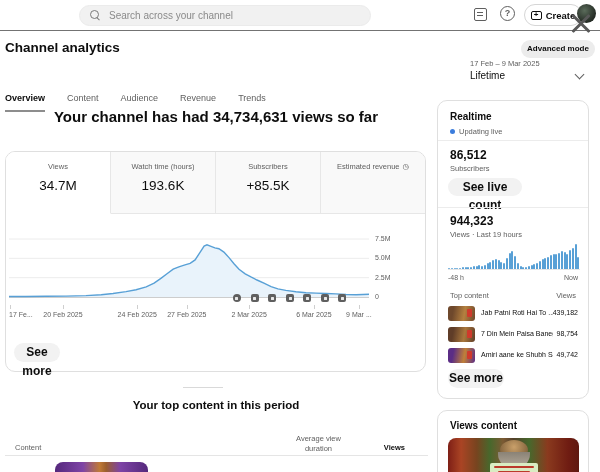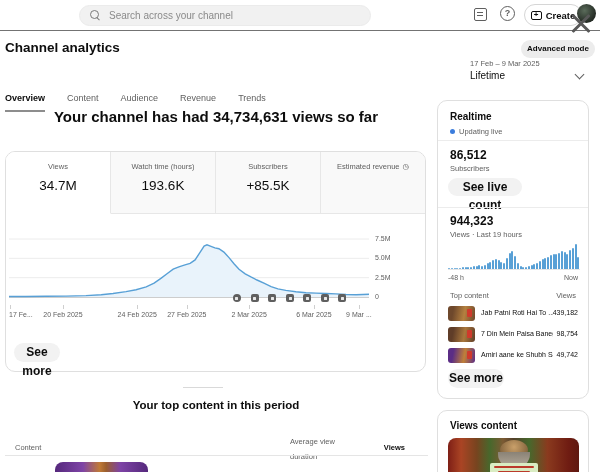--- a/index.html
+++ b/index.html
@@ -54,21 +54,21 @@
   .marker { position:absolute; top:142px; width:8px; height:8px; background:#5f5f5f; border-radius:2px; }
   .marker.round { border-radius:50%; }
   .marker-glyph { position:absolute; left:2.5px; top:2.5px; width:3px; height:3px; background:#e8e8e8; border-radius:0.5px; }
   .see-more { background:#f2f2f2; border-radius:10px; font-size:12px; font-weight:bold; color:#0d0d0d; text-align:center; }
   .card-see-more { position:absolute; left:8px; top:191px; width:46px; height:19px; line-height:19px; }
 
   
   .mid-divider { position:absolute; left:183px; top:387px; width:40px; height:1px; background:#d9d9d9; }
   .section-title { position:absolute; left:0; top:399px; width:432px; text-align:center; font-size:11.5px; font-weight:bold; }
   .col-content { position:absolute; left:15px; top:443px; font-size:7.5px; color:#606060; }
-  .col-avd { position:absolute; left:290px; top:434px; width:57px; font-size:7.5px; color:#606060; text-align:left; line-height:15px; }
+  .col-avd { position:absolute; left:290px; top:434px; width:57px; font-size:7.5px; color:#606060; text-align:center; line-height:10px; }
   .col-views { position:absolute; left:363px; top:443px; width:42px; font-size:7.5px; font-weight:bold; color:#0d0d0d; text-align:right; }
   .table-rule { position:absolute; left:5px; top:455px; width:423px; height:1px; background:#e5e5e5; }
   .bottom-thumb { position:absolute; left:55px; top:462px; width:93px; height:52px; border-radius:8px;
     background:linear-gradient(90deg,#55287c, #7e44a6 30%, #c07a36 48%, #9b5f2e 55%, #7e44a6 70%, #55287c); }
 
   
   .rt-card { position:absolute; left:437px; top:100px; width:152px; height:299px; border:1px solid #dfdfdf; border-radius:10px; background:#fff; }
   .rt-title { position:absolute; left:12px; top:10px; font-size:10px; font-weight:bold; }
   .rt-live { position:absolute; left:12px; top:26px; display:flex; align-items:center; gap:4px; font-size:7.5px; color:#606060; }
   .live-dot { width:5px; height:5px; border-radius:50%; }

